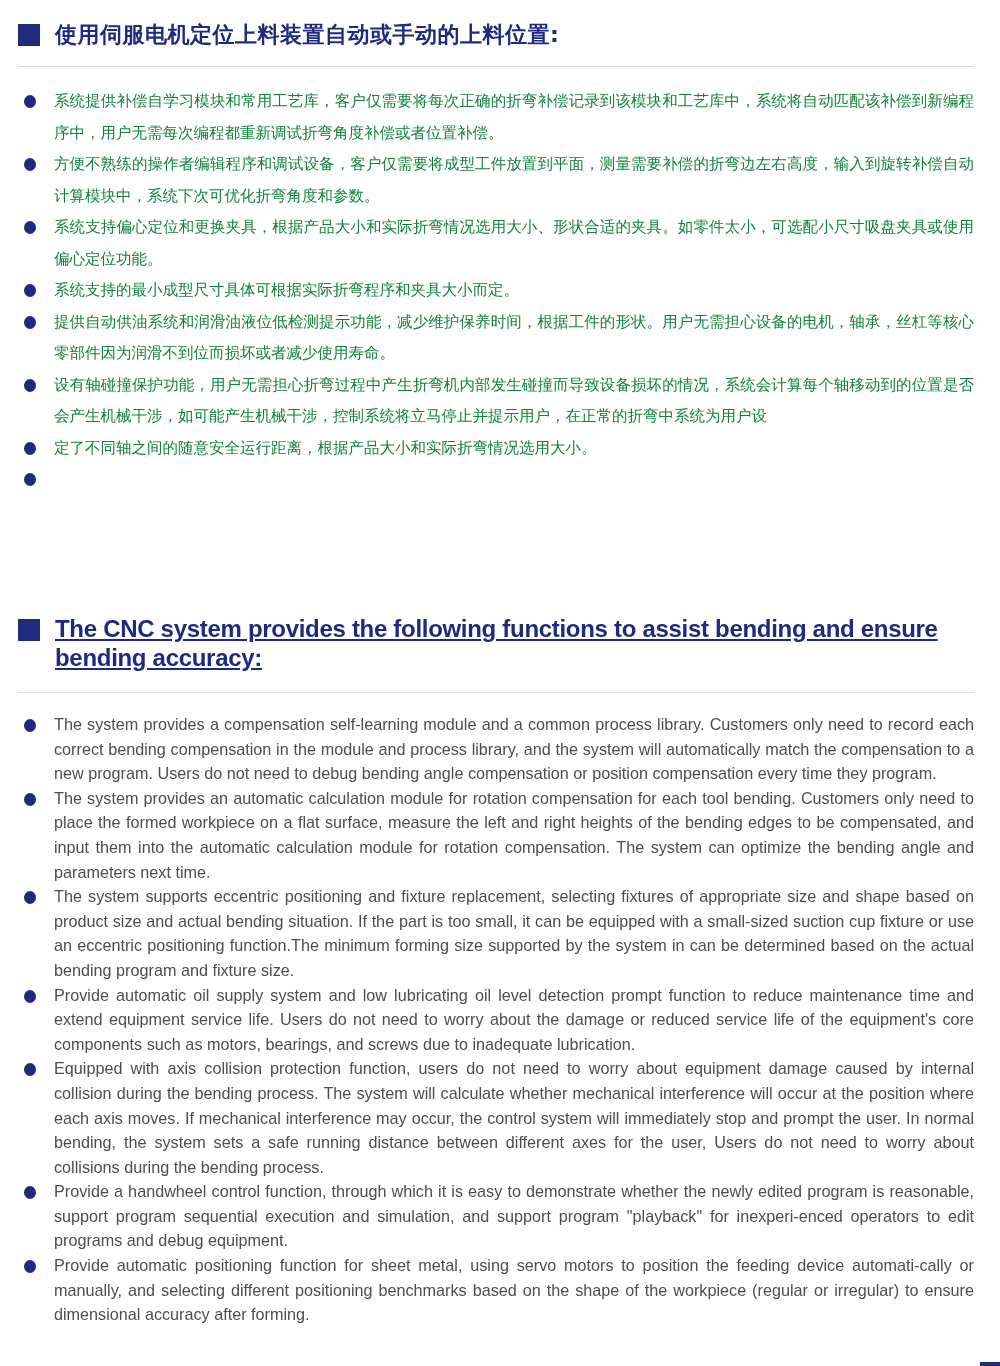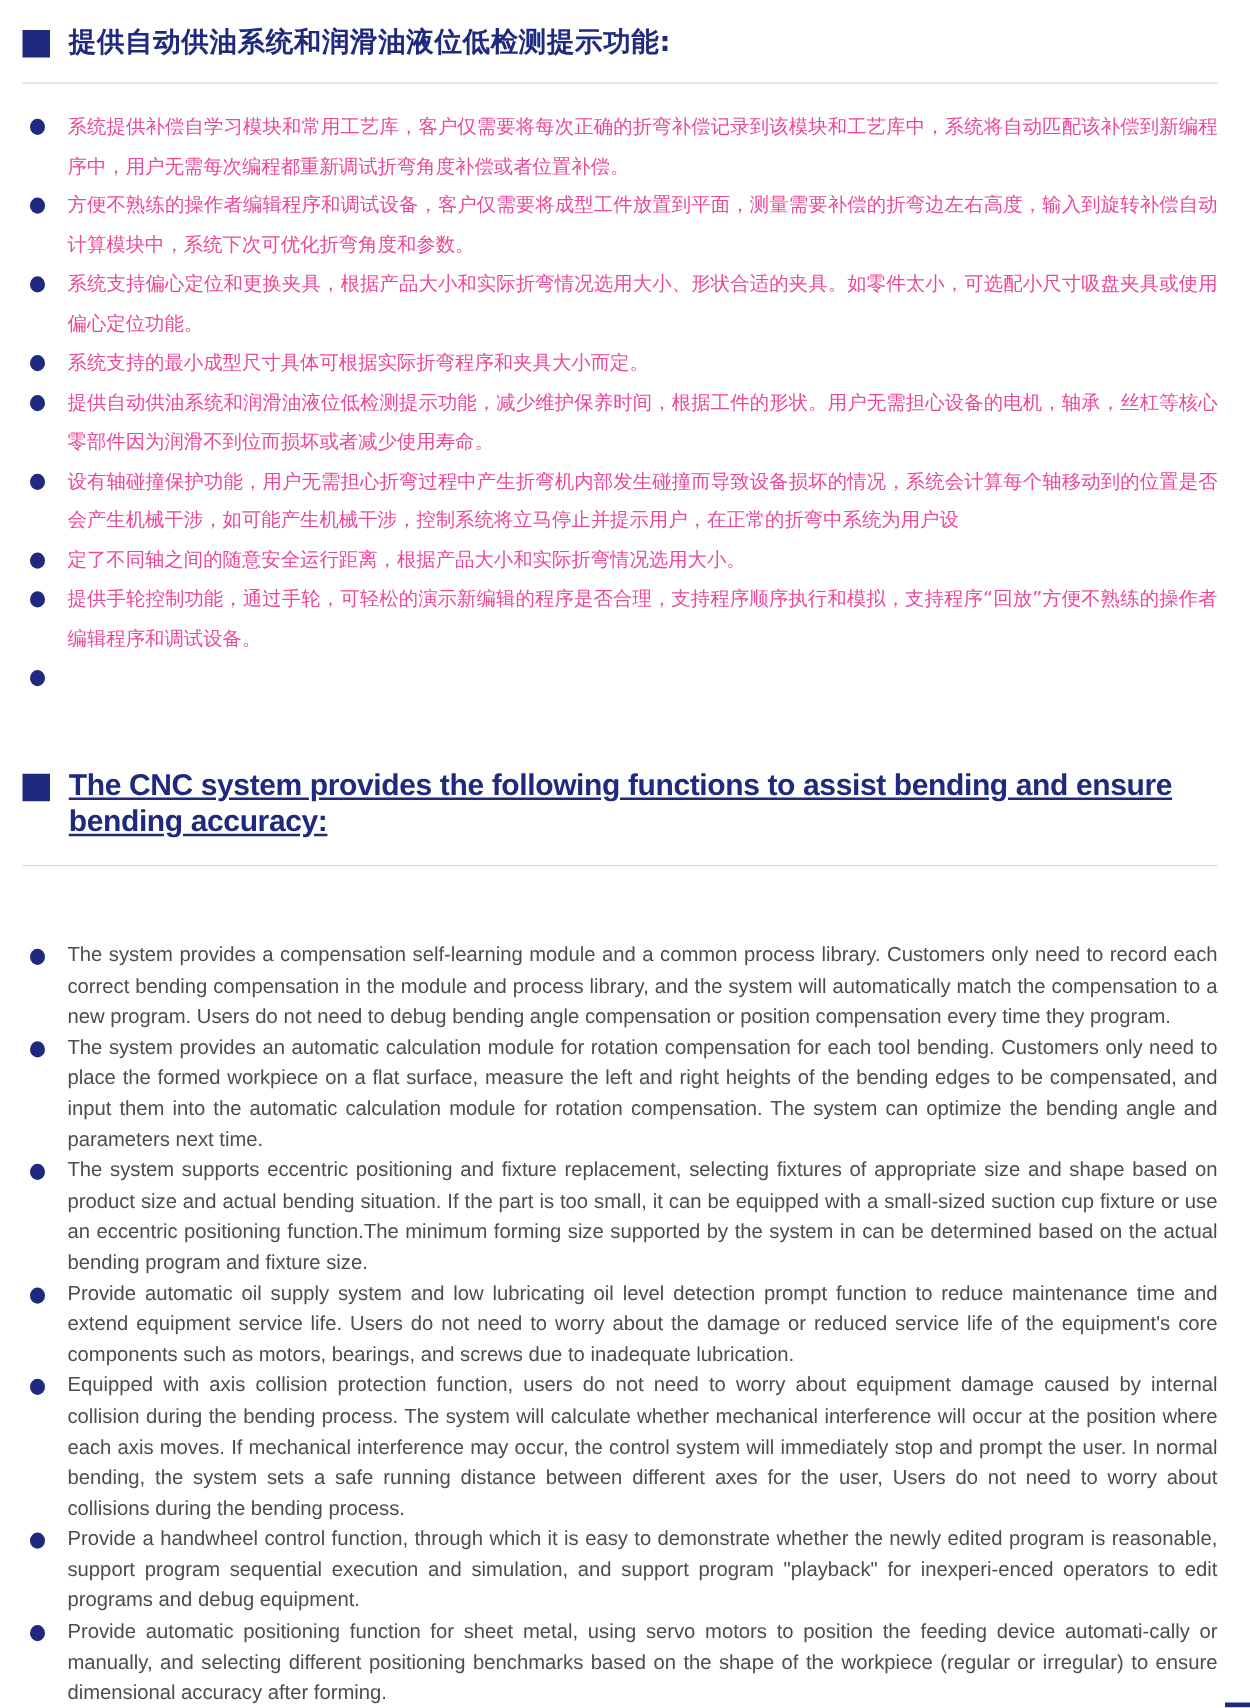--- a/index.html
+++ b/index.html
@@ -8,48 +8,47 @@
     .head-square { position: absolute; left: 0; width: 22px; height: 22px; background: #1f2a7e; }
     .head-title { color: #1f2a7e; font-weight: bold; margin-left: 37px; }
     .zh-head { top: 18px; }
     .zh-head .head-square { top: 6px; }
     .zh-head .head-title { font-size: 22px; line-height: 34px; letter-spacing: 0.5px; }
     .en-head { top: 614px; }
     .en-head .head-square { top: 5px; }
     .en-head .head-title { font-family: "Liberation Sans", sans-serif; font-size: 24px; line-height: 29px; letter-spacing: -0.3px; text-decoration: underline; }
     .divider { position: absolute; left: 18px; right: 26px; height: 1px; background: #d9d9d9; }
     .list { position: absolute; left: 24px; right: 26px; margin: 0; padding: 0; list-style: none; }
-    .item { position: relative; padding-left: 30px; color: #ec4899; }
+    .item { position: relative; padding-left: 30px; color: #15803d; }
     .dot { position: absolute; left: 0; width: 12px; height: 13px; border-radius: 50%; background: #1f2a7e; }
     .zh-list { top: 86px; }
     .zh-list .item { font-size: 15.5px; line-height: 31.5px; text-align: justify; }
     .zh-list .dot { top: 9px; }
-    .en-list { top: 712px; margin-top: 40px; }
+    .en-list { top: 712px; }
     .en-list .item { font-family: "Liberation Sans", sans-serif; font-size: 16.2px; line-height: 24.6px; text-align: justify; color: #4d4d4d; }
     .en-list .dot { top: 7px; }
     .corner-bar { position: absolute; right: 0; bottom: 0; width: 20px; height: 4px; background: #1f2a7e; }
   </style>
 </head>
 <body>
 
 <div class="section-head zh-head">
   <span class="head-square"></span>
-  <div class="head-title">提供自动供油系统和润滑油液位低检测提示功能:</div>
+  <div class="head-title">使用伺服电机定位上料装置自动或手动的上料位置:</div>
 </div>
 <div class="divider" style="top:66px;"></div>
 
 <ul class="list zh-list">
   <li class="item"><span class="dot"></span><span>系统提供补偿自学习模块和常用工艺库，客户仅需要将每次正确的折弯补偿记录到该模块和工艺库中，系统将自动匹配该补偿到新编程序中，用户无需每次编程都重新调试折弯角度补偿或者位置补偿。</span></li>
   <li class="item"><span class="dot"></span><span>方便不熟练的操作者编辑程序和调试设备，客户仅需要将成型工件放置到平面，测量需要补偿的折弯边左右高度，输入到旋转补偿自动计算模块中，系统下次可优化折弯角度和参数。</span></li>
   <li class="item"><span class="dot"></span><span>系统支持偏心定位和更换夹具，根据产品大小和实际折弯情况选用大小、形状合适的夹具。如零件太小，可选配小尺寸吸盘夹具或使用偏心定位功能。</span></li>
   <li class="item"><span class="dot"></span><span>系统支持的最小成型尺寸具体可根据实际折弯程序和夹具大小而定。</span></li>
   <li class="item"><span class="dot"></span><span>提供自动供油系统和润滑油液位低检测提示功能，减少维护保养时间，根据工件的形状。用户无需担心设备的电机，轴承，丝杠等核心零部件因为润滑不到位而损坏或者减少使用寿命。</span></li>
   <li class="item"><span class="dot"></span><span>设有轴碰撞保护功能，用户无需担心折弯过程中产生折弯机内部发生碰撞而导致设备损坏的情况，系统会计算每个轴移动到的位置是否会产生机械干涉，如可能产生机械干涉，控制系统将立马停止并提示用户，在正常的折弯中系统为用户设</span></li>
   <li class="item"><span class="dot"></span><span>定了不同轴之间的随意安全运行距离，根据产品大小和实际折弯情况选用大小。</span></li>
-  <li class="item"><span class="dot"></span><span>提供手轮控制功能，通过手轮，可轻松的演示新编辑的程序是否合理，支持程序顺序执行和模拟，支持程序“回放”方便不熟练的操作者编辑程序和调试设备。</span></li>
   <li class="item"><span class="dot"></span></li>
 </ul>
 
 <div class="section-head en-head">
   <span class="head-square"></span>
   <div class="head-title">The CNC system provides the following functions to assist bending and ensure bending accuracy:</div>
 </div>
 <div class="divider" style="top:692px;"></div>
 
 <ul class="list en-list">

